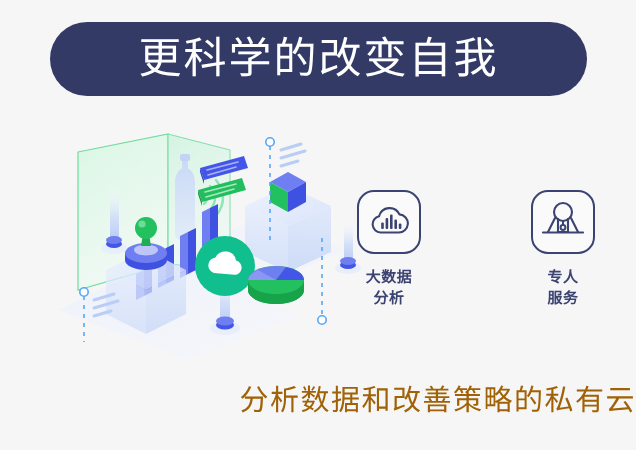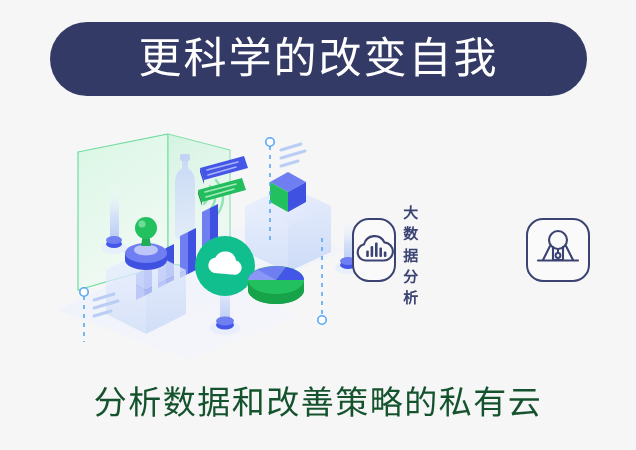--- a/index.html
+++ b/index.html
@@ -65,21 +65,21 @@
     position: absolute;
     left: 352px;
     top: 190px;
     width: 248px;
     display: flex;
     justify-content: space-between;
   }
   .feature {
     width: 74px;
     display: flex;
-    flex-direction: row;
+    flex-direction: column;
     align-items: center;
   }
   .feature-badge {
     width: 64px;
     height: 64px;
     border-radius: 17px;
     border: 2px solid #3b4372;
     background: #fafafb;
     display: flex;
     align-items: center;
@@ -98,23 +98,23 @@
   .feature-label span {
     display: block;
   }
 
   
   .tagline {
     position: absolute;
     left: 0;
     right: 0;
     top: 386px;
-    text-align: center;
-    color: #14532d;
-    font-size: 33px;
+    text-align: right;
+    color: #a16207;
+    font-size: 29px;
     line-height: 1;
     letter-spacing: 1.5px;
     font-weight: 500;
     white-space: nowrap;
   }
 </style>
 </head>
 <body>
 
 <div class="poster">
@@ -327,19 +327,23 @@
           <svg width="44" height="38" viewBox="0 0 44 38" xmlns="http://www.w3.org/2000/svg">
             <circle cx="22" cy="11" r="9" fill="none" stroke="#3b4372" stroke-width="2.1"></circle>
             <path d="M14,17 L7,31 M30,17 L37,31" fill="none" stroke="#3b4372" stroke-width="2.1" stroke-linecap="round"></path>
             <path d="M17,17 L17,31 L27,31 L27,17" fill="none" stroke="#3b4372" stroke-width="2.1"></path>
             <path d="M22,19 L22,24" fill="none" stroke="#3b4372" stroke-width="2"></path>
             <circle cx="22" cy="26.5" r="2.4" fill="none" stroke="#3b4372" stroke-width="2"></circle>
             <line x1="2" y1="31.5" x2="42" y2="31.5" stroke="#3b4372" stroke-width="2.2" stroke-linecap="round"></line>
           </svg>
         </span>
       </div>
+      <div class="feature-label">
+        <span>专人</span>
+        <span>服务</span>
+      </div>
     </div>
 
   </div>
 
   <div class="tagline">分析数据和改善策略的私有云</div>
 
 </div>
 
 </body></html>

